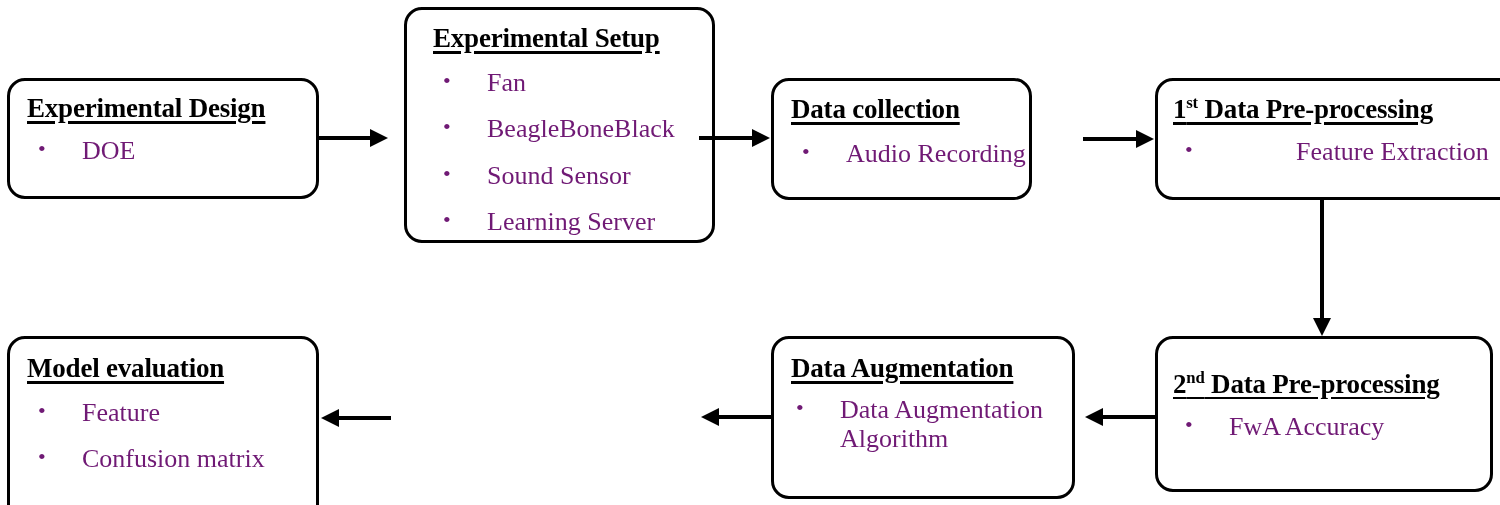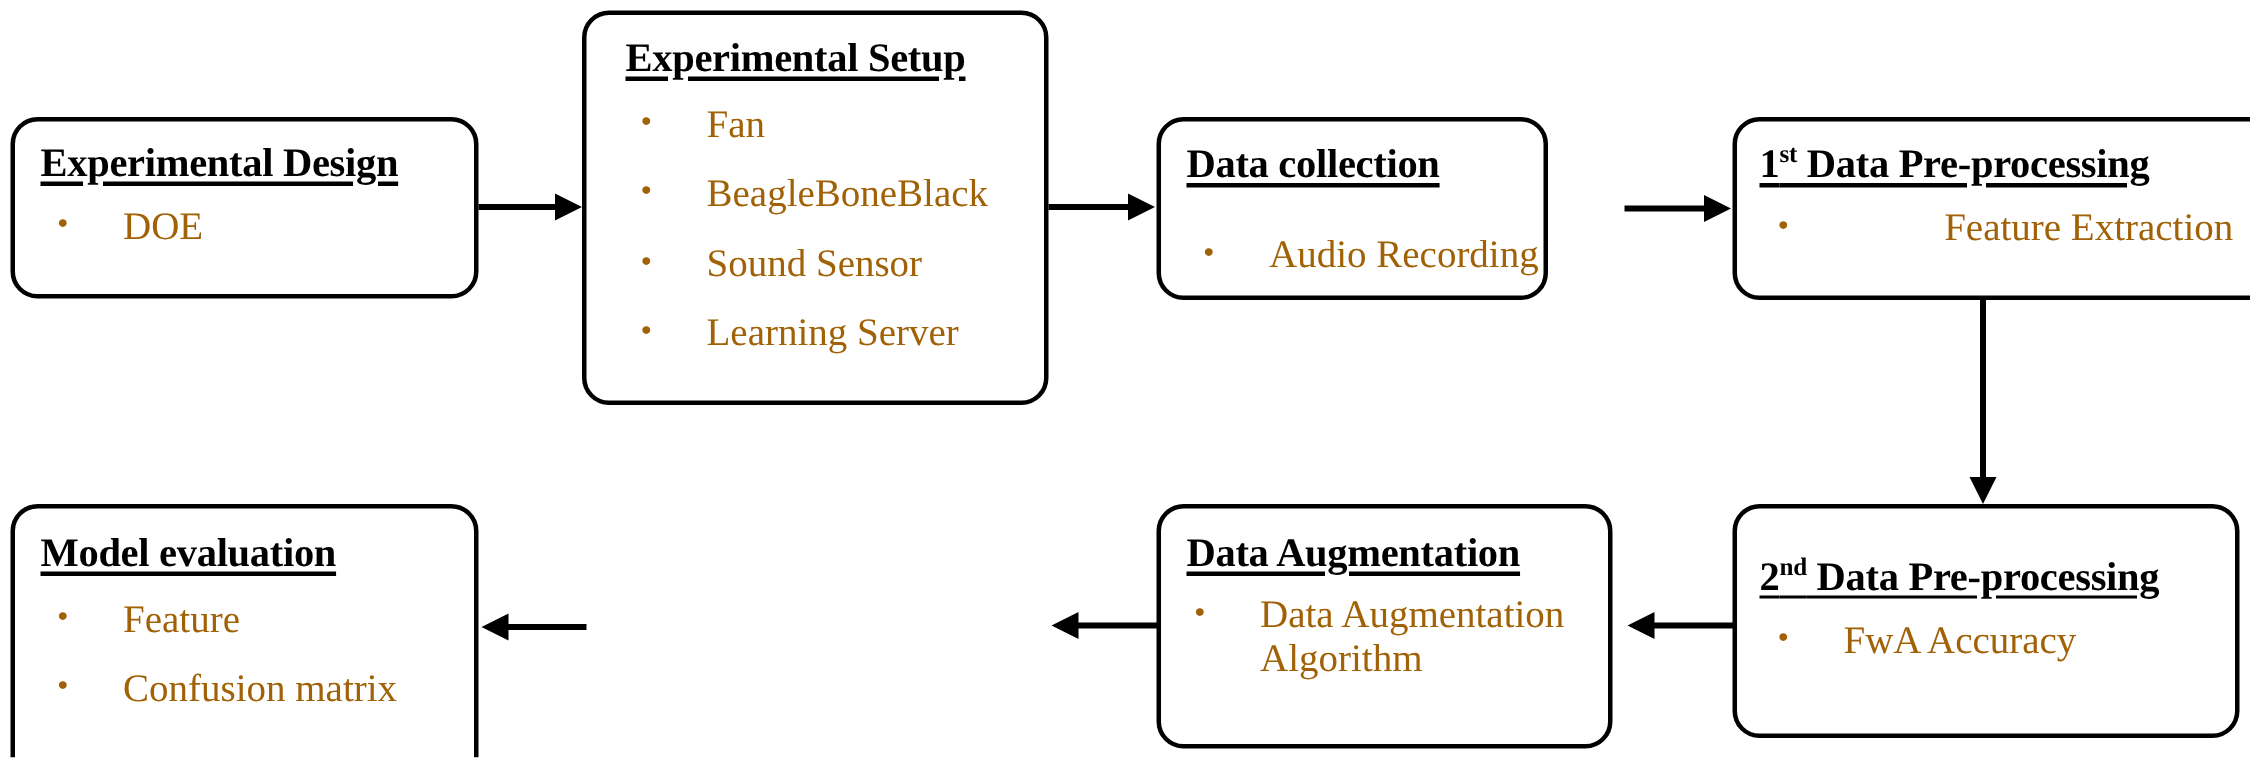--- a/index.html
+++ b/index.html
@@ -41,46 +41,46 @@
   }
   .bullets {
     list-style: none;
     margin: 0;
     padding: 0;
   }
   .bullet {
     position: relative;
     font-size: 26px;
     line-height: 1.12;
-    color: #a16207;
+    color: #701a75;
     padding-left: 58px;
     white-space: pre-line;
   }
   .bullet::before {
     content: "\2022";
     position: absolute;
     left: 14px;
     top: -1px;
     font-size: 22px;
     line-height: 1.25;
   }
 
   
   #n-design      { left: 7px;    top: 78px;  width: 312px; height: 121px; }
   #n-design .node-title { margin: 13px 0 0 17px; }
   #n-design .bullets    { margin: 14px 0 0 14px; }
 
-  #n-setup       { left: 388px;  top: 7px;   width: 311px; height: 263px; }
+  #n-setup       { left: 404px;  top: 7px;   width: 311px; height: 236px; }
   #n-setup .node-title  { margin: 14px 0 0 26px; }
   #n-setup .bullets     { margin: 16px 0 0 22px; }
   #n-setup .bullet      { margin-bottom: 17px; }
 
   #n-collect     { left: 771px;  top: 78px;  width: 261px; height: 122px; }
   #n-collect .node-title{ margin: 14px 0 0 17px; }
-  #n-collect .bullets   { margin: 32px 0 0 14px; }
+  #n-collect .bullets   { margin: 16px 0 0 14px; }
 
   #n-pre1        { left: 1155px; top: 78px;  width: 404px; height: 122px; }
   #n-pre1 .node-title   { margin: 14px 0 0 15px; }
   #n-pre1 .bullets      { margin: 14px 0 0 13px; text-align: center; }
 
   #n-pre2        { left: 1155px; top: 336px; width: 338px; height: 156px; }
   #n-pre2 .node-title   { margin: 31px 0 0 15px; text-decoration: underline; }
   #n-pre2 .bullets      { margin: 14px 0 0 13px; }
 
   #n-aug         { left: 771px;  top: 336px; width: 304px; height: 163px; }

